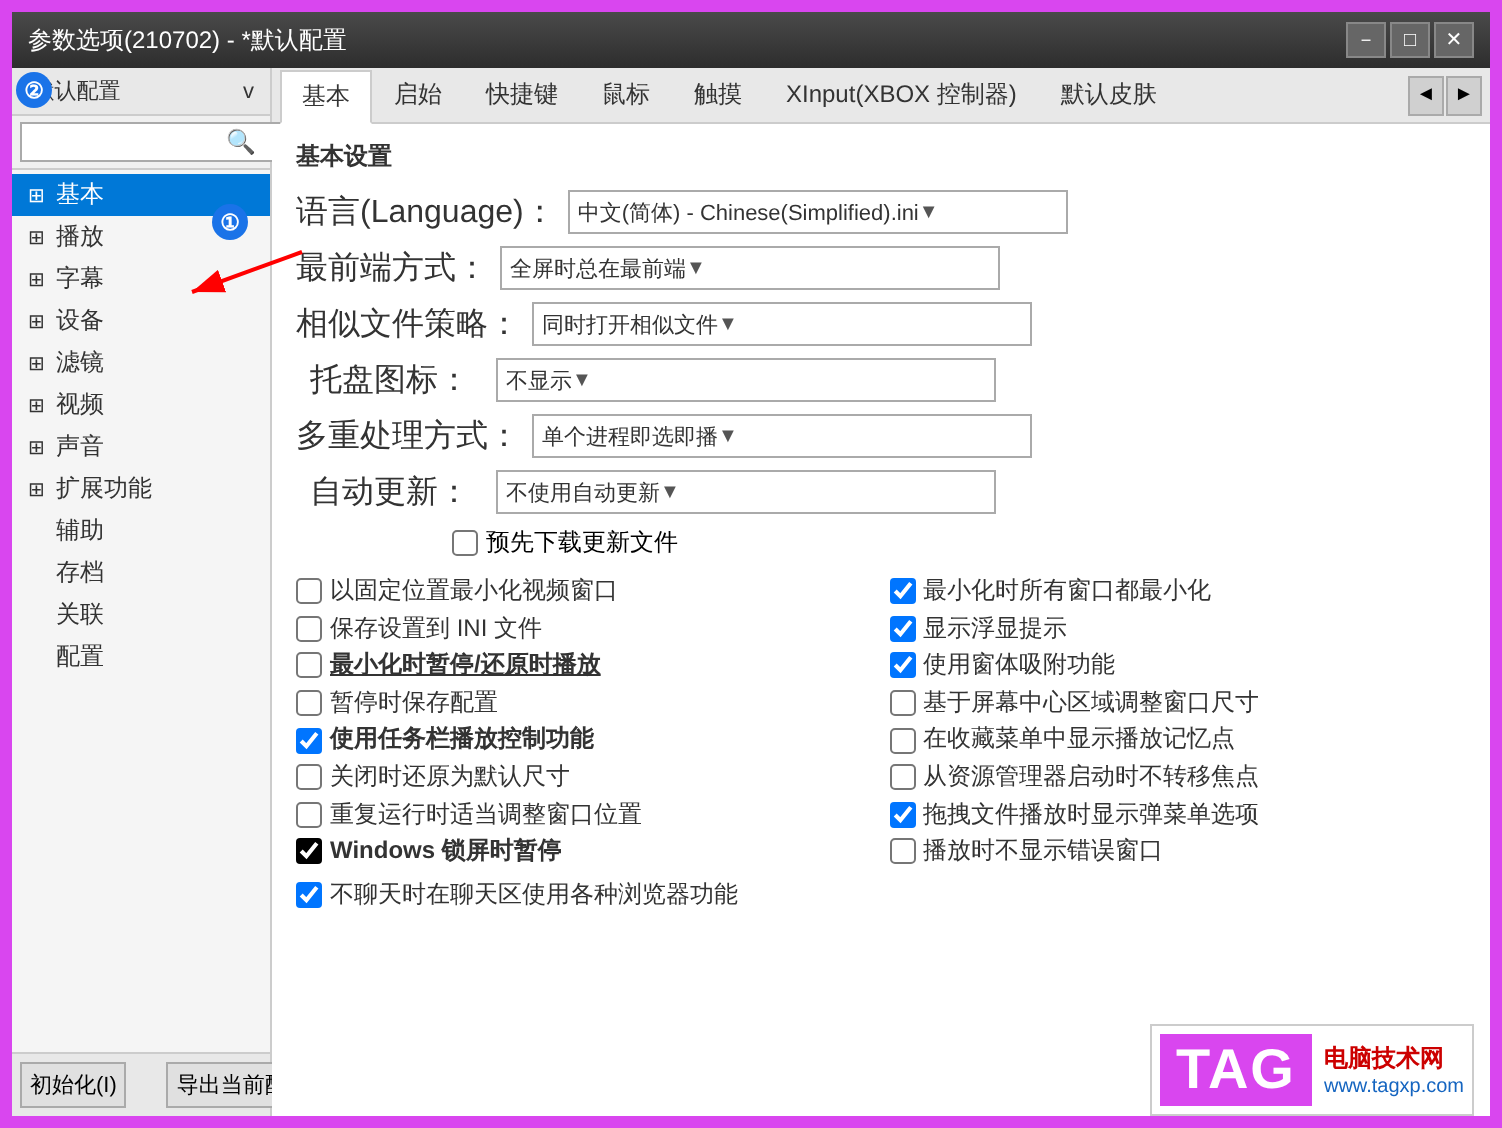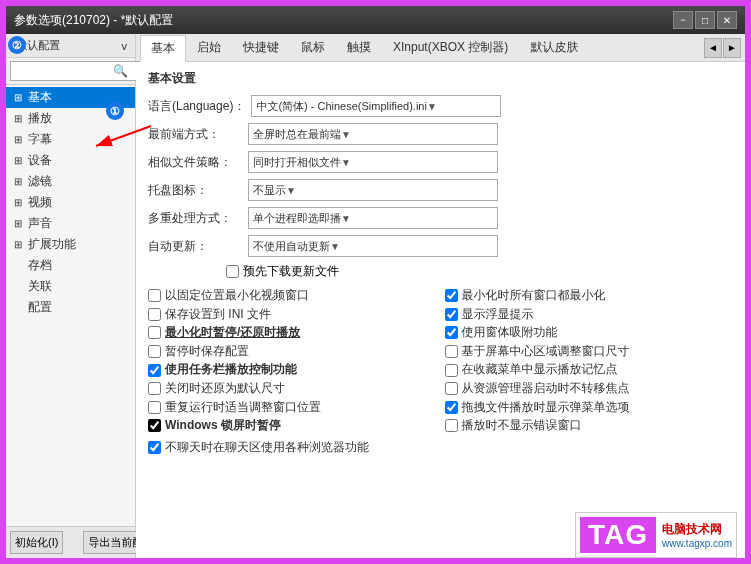--- a/index.html
+++ b/index.html
@@ -212,23 +212,23 @@
       color: #333;
       margin-bottom: 8px;
     }
     .setting-row {
       display: flex;
       align-items: center;
       margin-bottom: 6px;
     }
     .setting-label {
       min-width: 100px;
-      text-align: left;
-      color: #333;
-      font-size: 12px;
+      text-align: center;
+      color: #333;
+      font-size: 16px;
       padding-right: 6px;
     }
     .setting-dropdown {
       flex: 1;
       max-width: 250px;
       height: 22px;
       border: 1px solid #aaa;
       background: #fff;
       font-size: 12px;
       padding: 0 4px;
@@ -341,20 +341,24 @@
           <span class="expand-icon">⊞</span>
           <span>视频</span>
         </div>
         <div class="nav-item">
           <span class="expand-icon">⊞</span>
           <span>声音</span>
         </div>
         <div class="nav-item">
           <span class="expand-icon">⊞</span>
           <span>扩展功能</span>
+        </div>
+        <div class="nav-item">
+          <span class="expand-icon" style="visibility:hidden;">⊞</span>
+          <span>辅助</span>
         </div>
         <div class="nav-item">
           <span class="expand-icon" style="visibility:hidden;">⊞</span>
           <span>存档</span>
         </div>
         <div class="nav-item">
           <span class="expand-icon" style="visibility:hidden;">⊞</span>
           <span>关联</span>
         </div>
         <div class="nav-item">

